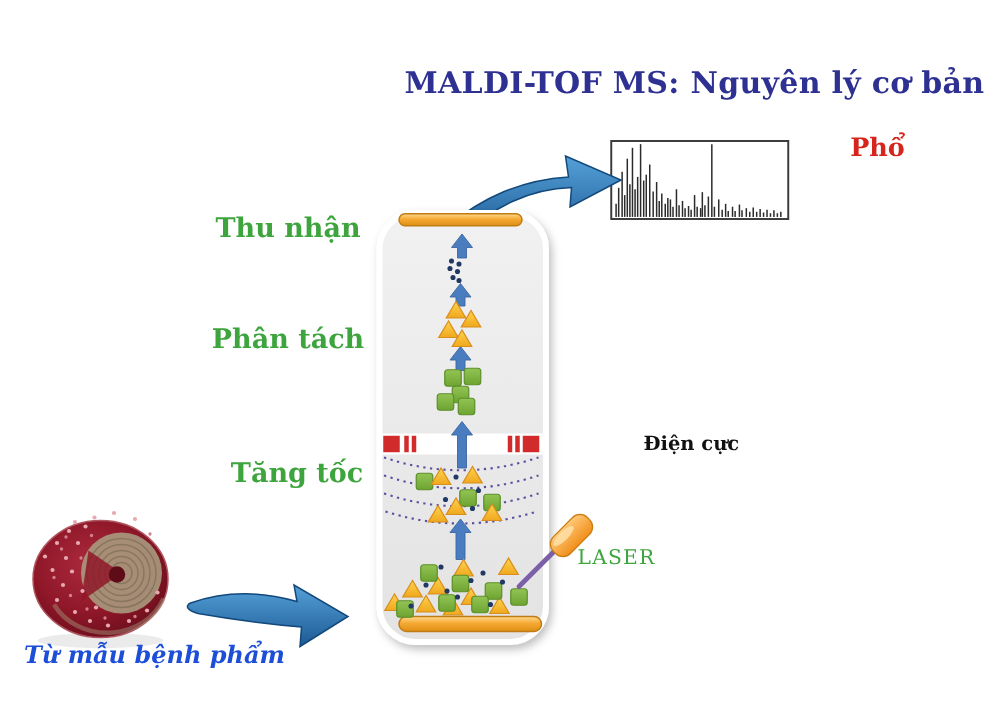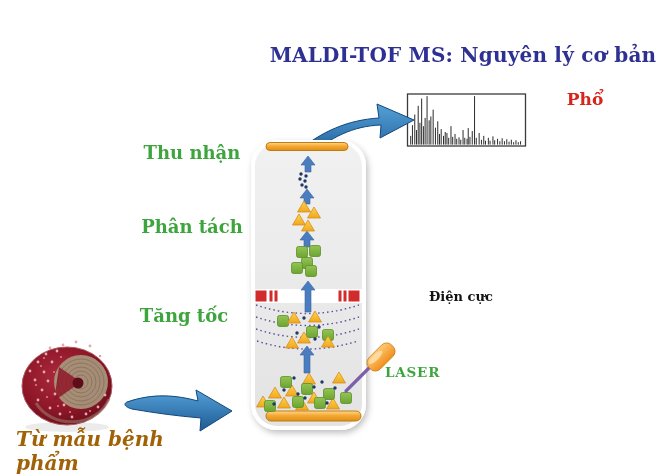--- a/index.html
+++ b/index.html
@@ -6,26 +6,26 @@
   .canvas{position:relative;width:660px;height:474px;background:#ffffff;overflow:hidden;
           font-family:"DejaVu Serif","Liberation Serif",serif;}
   .abs{position:absolute;}
   .title{left:253px;top:43px;width:420px;text-align:center;
          font-weight:bold;font-size:20px;color:#2E3192;letter-spacing:.2px;}
   .spectrum-label{left:525px;top:89px;width:120px;text-align:center;
          font-weight:bold;font-size:17px;line-height:21px;color:#D6251D;}
   .stage{font-weight:bold;font-size:18px;color:#3EA53E;text-align:center;}
   #lbl-thu{left:142px;top:142px;width:100px;}
   #lbl-phan{left:138px;top:216px;width:108px;}
-  #lbl-tang{left:134px;top:305px;width:100px;}
+  #lbl-tang{left:148px;top:305px;width:100px;}
   #lbl-ion{left:149px;top:349px;width:92px;}
   .electrode-label{left:391px;top:289px;font-weight:bold;font-size:13px;color:#111111;margin-left:38px;}
-  .laser-label{left:385px;top:364px;font-weight:bold;font-size:13.5px;color:#3EA53E;letter-spacing:.8px;text-align:right;}
+  .laser-label{left:385px;top:364px;font-weight:normal;font-size:13.5px;color:#3EA53E;letter-spacing:.8px;text-align:right;}
   .sample-label{left:16px;top:427px;width:200px;font-weight:bold;font-style:italic;
-         font-size:20px;color:#a16207;}
+         font-size:16px;color:#1d4ed8;}
   svg.art{position:absolute;left:0;top:0;}
 </style>
 </head>
 <body>
 
 <div class="canvas">
 
   <svg class="art" width="660" height="474" viewBox="0 0 660 474">
     <defs>
       <linearGradient id="tubeGrad" x1="0" y1="0" x2="0" y2="1">

